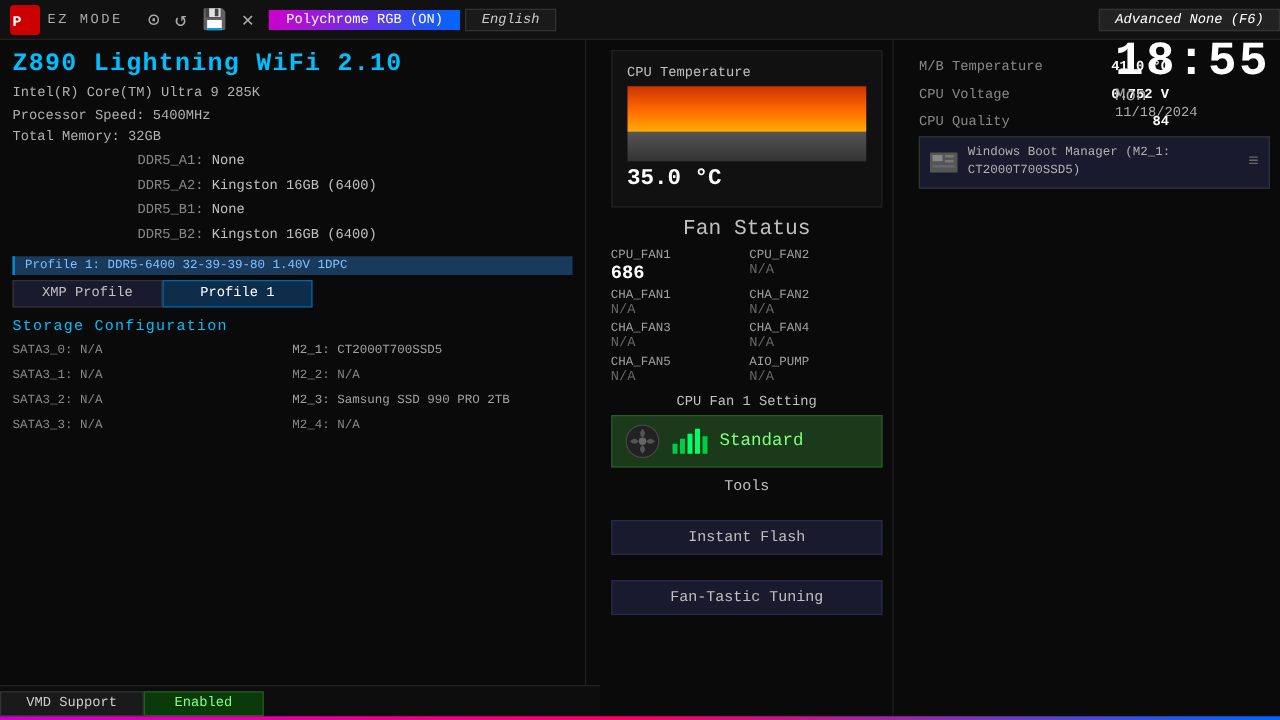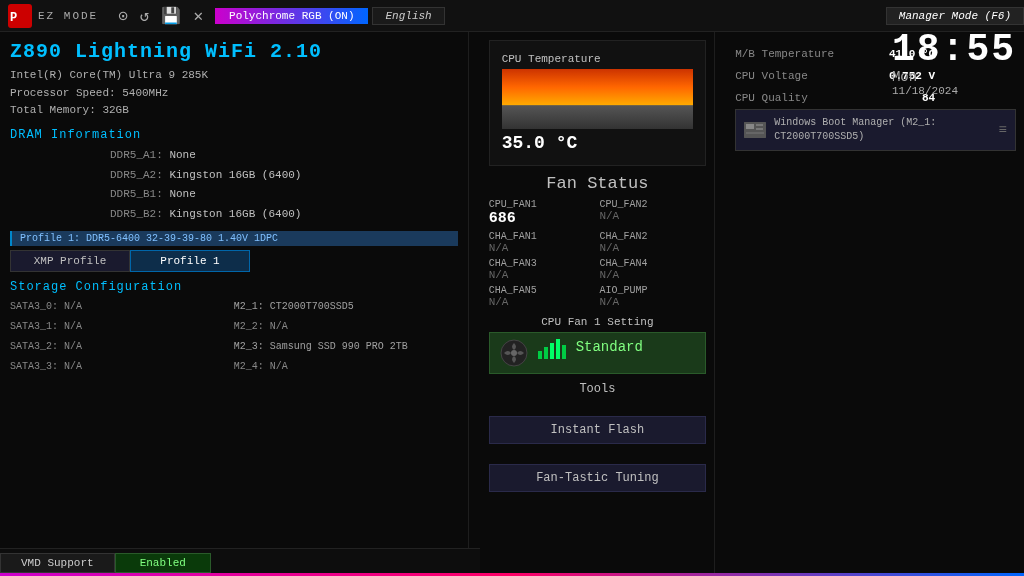--- a/index.html
+++ b/index.html
@@ -231,21 +231,21 @@
     .fan-na { color: #666; font-size: 11px; }
 
     .fan-setting-title {
       color: #c0c0c0;
       font-size: 11px;
       text-align: center;
       margin: 8px 0 4px;
     }
     .fan-setting-box {
       display: flex;
-      align-items: flex-start;
+      align-items: center;
       background: #1a3a1a;
       border: 1px solid #2a5a2a;
       padding: 6px 10px;
       gap: 10px;
       cursor: pointer;
     }
     .fan-icon {
       width: 28px;
       height: 28px;
     }
@@ -373,35 +373,34 @@
   <div class="header-icons">
     <span class="header-icon">⊙</span>
     <span class="header-icon">↺</span>
     <span class="header-icon">💾</span>
     <span class="header-icon">✕</span>
   </div>
 
   <button class="polychrome-btn">Polychrome RGB (ON)</button>
   <button class="header-btn">English</button>
   <div class="header-spacer"></div>
-  <button class="header-btn active">Manager Mode (F6)</button>
+  <button class="header-btn active">Advanced None (F6)</button>
 </div>
 
 <div class="main">
 
   <div class="left-panel" style="position:relative; padding-bottom:28px;">
 
     <div class="board-title">Z890 Lightning WiFi 2.10</div>
     <div class="board-info">
       <div>Intel(R) Core(TM) Ultra 9 285K</div>
       <div>Processor Speed: 5400MHz</div>
       <div>Total Memory: 32GB</div>
     </div>
 
-    <div class="section-title">DRAM Information</div>
     <div class="dram-slots">
       <div><span style="color:#888">DDR5_A1: </span>None</div>
       <div><span style="color:#888">DDR5_A2: </span>Kingston 16GB (6400)</div>
       <div><span style="color:#888">DDR5_B1: </span>None</div>
       <div><span style="color:#888">DDR5_B2: </span>Kingston 16GB (6400)</div>
     </div>
 
     <div class="profile-bar">Profile 1: DDR5-6400 32-39-39-80 1.40V 1DPC</div>
 
     <div class="profile-buttons">

